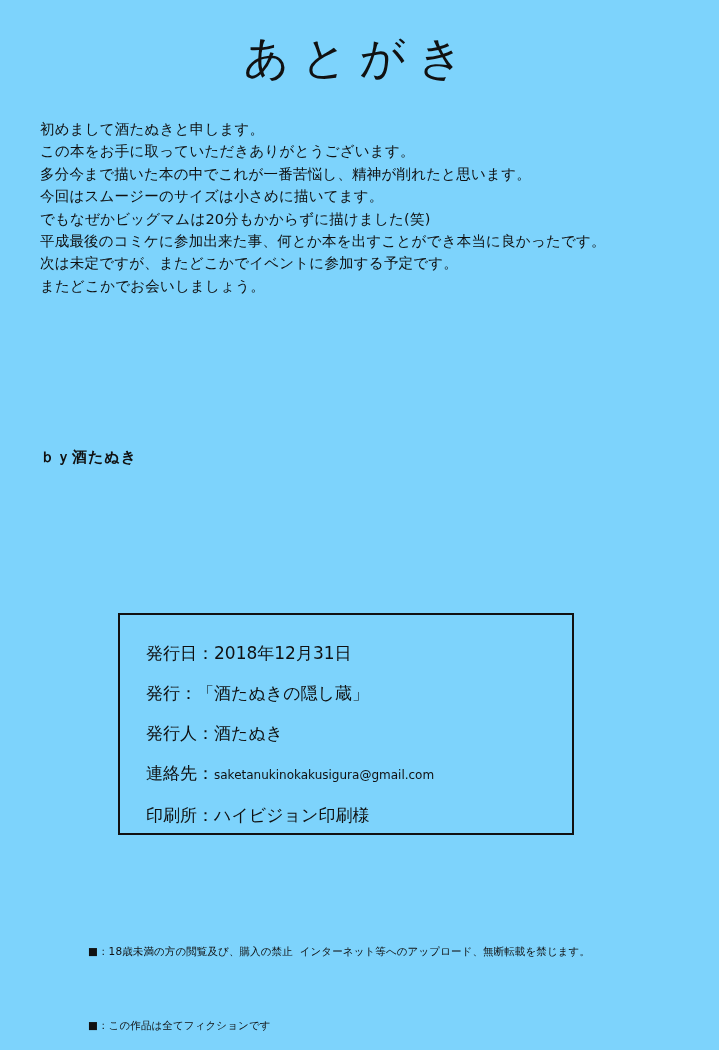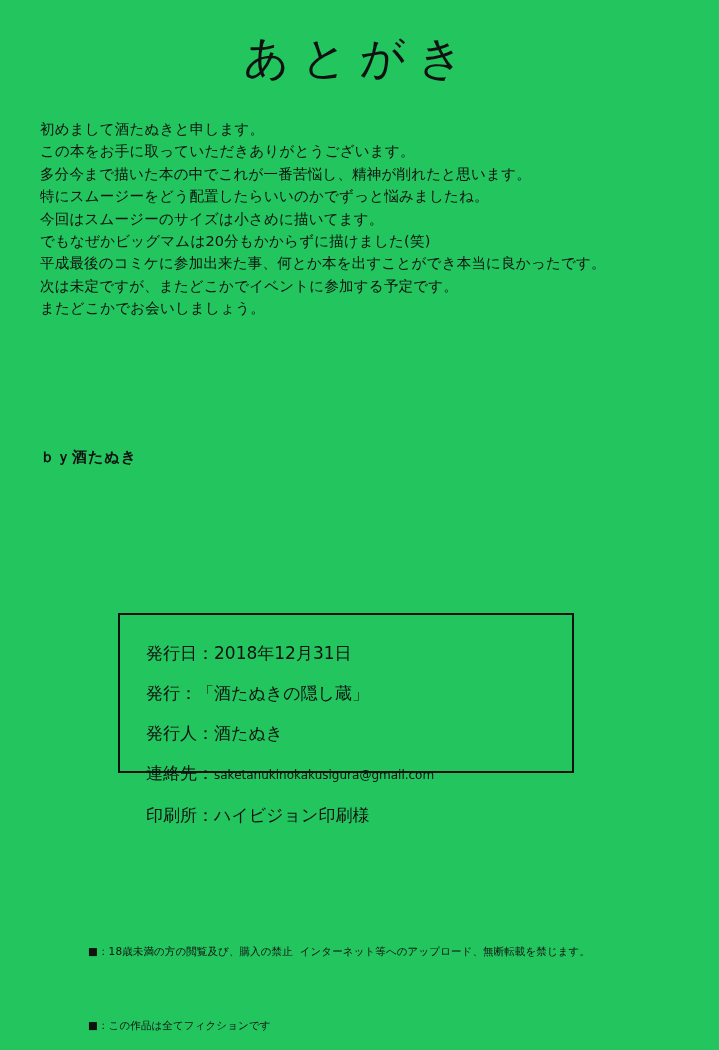--- a/index.html
+++ b/index.html
@@ -12,21 +12,21 @@
     height: 1050px;
     position: relative;
     font-family: "DejaVu Sans", "Liberation Sans", sans-serif;
     color: #1a1a1a;
     overflow: hidden;
   }
 
   .page {
     position: absolute;
     inset: 0;
-    background: #22c55e;
+    background: #7dd3fc;
   }
 
   
   .atogaki-title {
     position: absolute;
     top: 28px;
     left: 0;
     width: 100%;
     text-align: center;
     font-family: "DejaVu Serif", "Liberation Serif", serif;
@@ -75,21 +75,21 @@
     font-weight: 400;
     color: #111;
   }
 
   
   .colophon-box {
     position: absolute;
     top: 613px;
     left: 118px;
     width: 456px;
-    height: 160px;
+    height: 222px;
     border: 2px solid #111;
     box-sizing: border-box;
     padding: 18px 26px 0 26px;
   }
   .colophon-row {
     display: flex;
     align-items: baseline;
     font-size: 17px;
     line-height: 40px;
     color: #101010;
@@ -122,21 +122,20 @@
 <body>
 
 <div class="page">
 
   <div class="atogaki-title">あとがき</div>
 
   <div class="atogaki-body">
     <div class="line">初めまして酒たぬきと申します。</div>
     <div class="line">この本をお手に取っていただきありがとうございます。</div>
     <div class="line">多分今まで描いた本の中でこれが一番苦悩し、精神が削れたと思います。</div>
-    <div class="line">特にスムージーをどう配置したらいいのかでずっと悩みましたね。</div>
     <div class="line">今回はスムージーのサイズは小さめに描いてます。</div>
     <div class="line">でもなぜかビッグマムは20分もかからずに描けました(笑)</div>
     <div class="line">平成最後のコミケに参加出来た事、何とか本を出すことができ本当に良かったです。</div>
     <div class="line">次は未定ですが、またどこかでイベントに参加する予定です。</div>
     <div class="line">またどこかでお会いしましょう。</div>
     <div class="signature">ｂｙ酒たぬき</div>
   </div>
 
 
   <div class="colophon-box">

